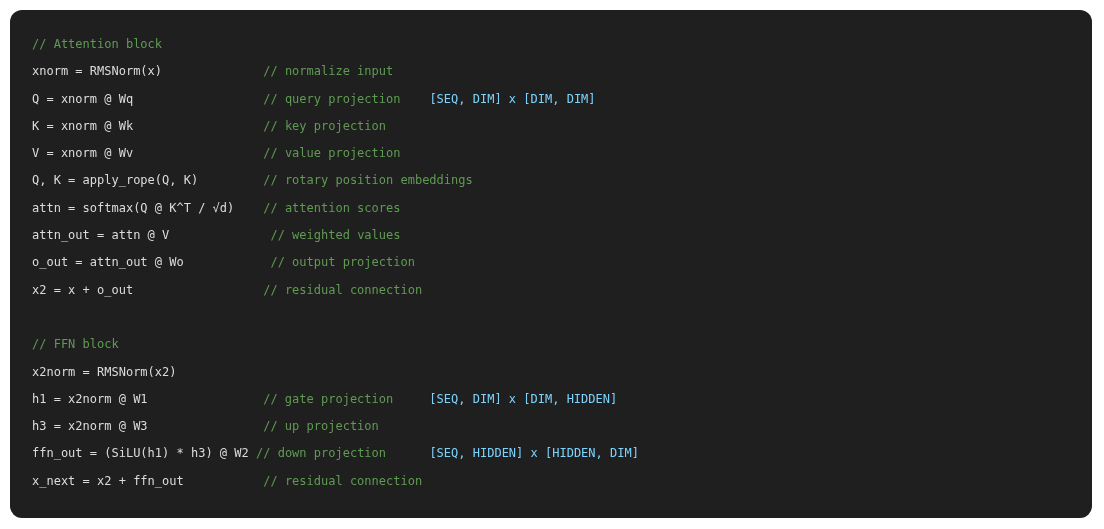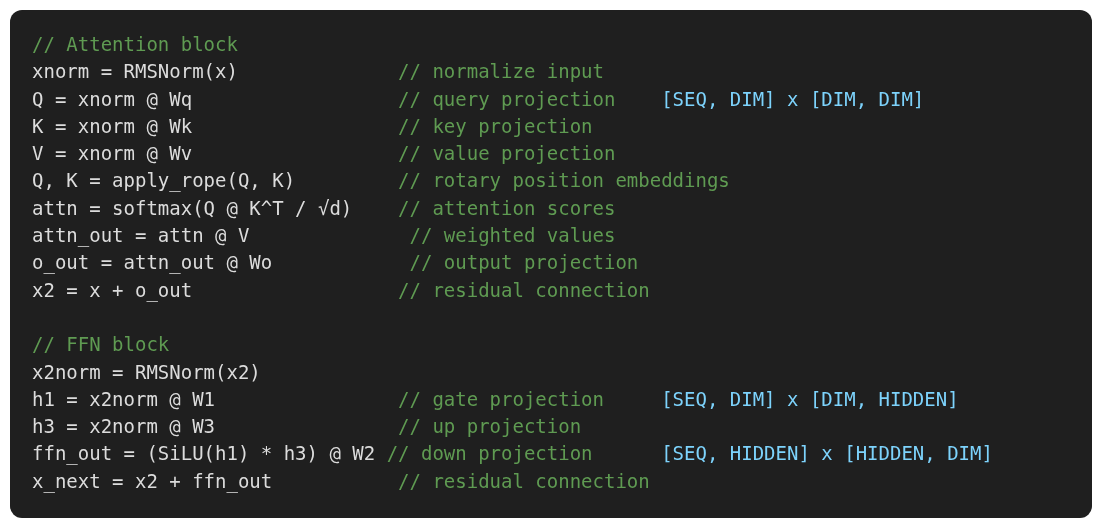--- a/index.html
+++ b/index.html
@@ -22,21 +22,21 @@
     height: 508px;
     box-sizing: border-box;
     background: #1f1f1f;
     border-radius: 12px;
     padding: 21px 22px 20px 22px;
     overflow: hidden;
   }
 
   .code-body {
     font-family: "DejaVu Sans Mono", "Liberation Mono", monospace;
-    font-size: 19px;
+    font-size: 12px;
     line-height: 27.3px;
     white-space: pre;
     letter-spacing: 0px;
     -webkit-font-smoothing: antialiased;
   }
 
   .code-line {
     white-space: pre;
     height: 27.3px;
   }

